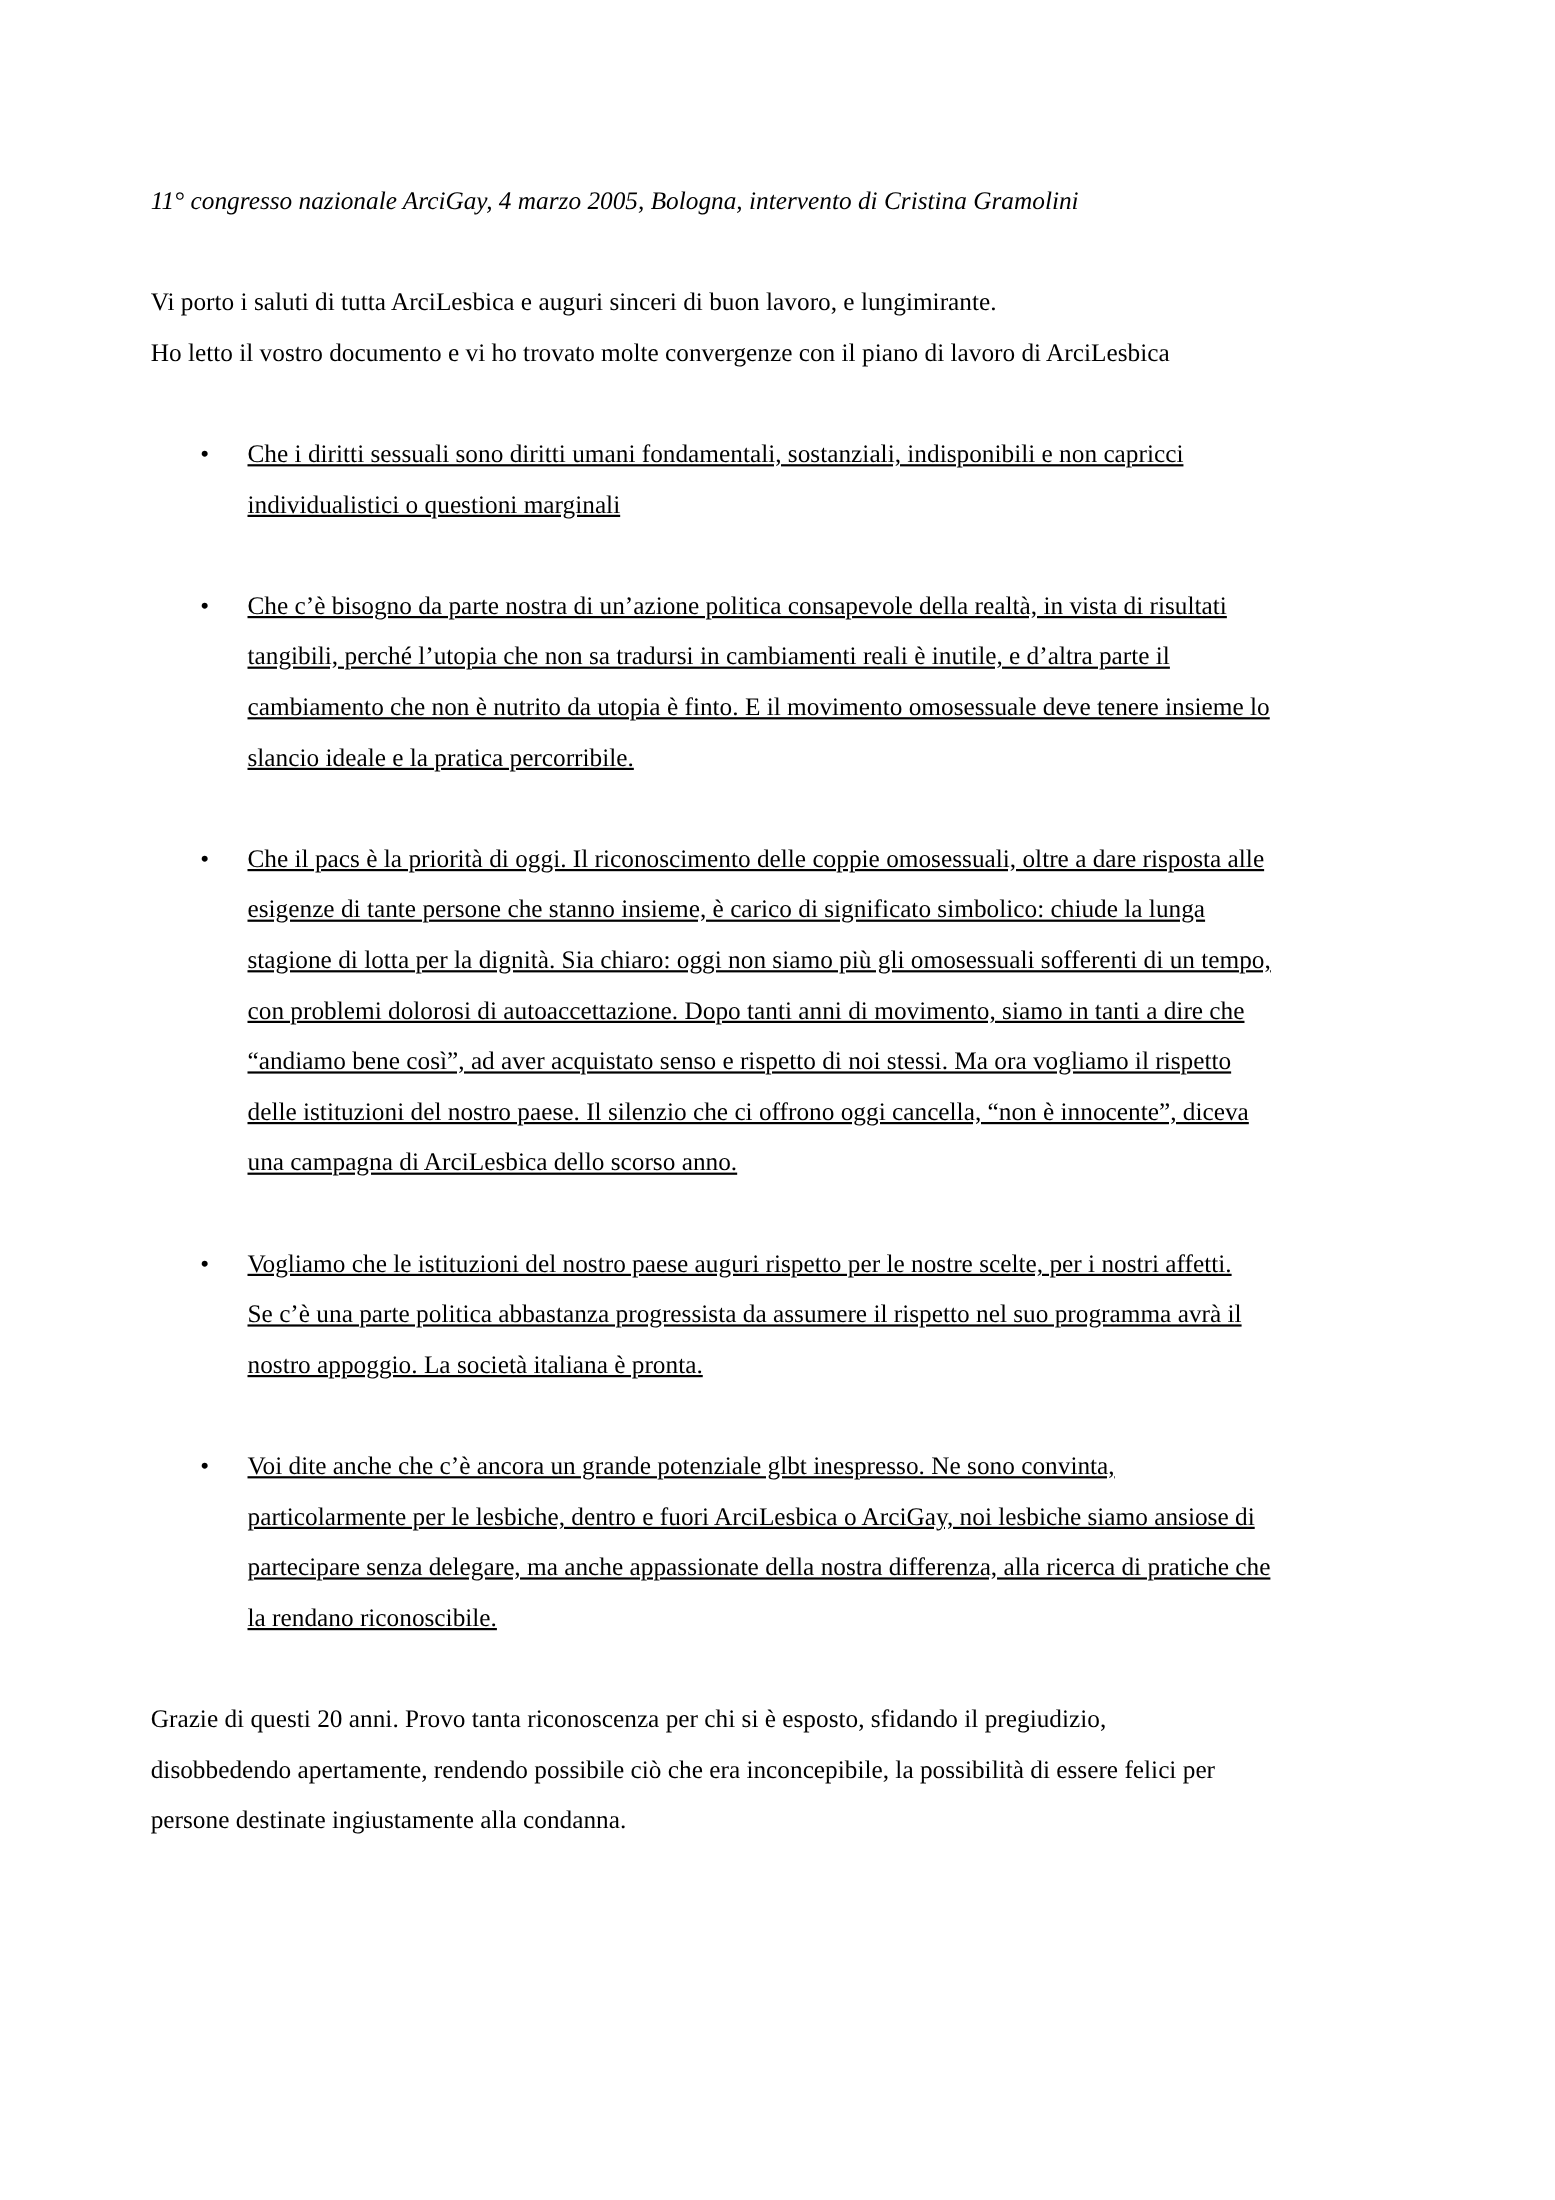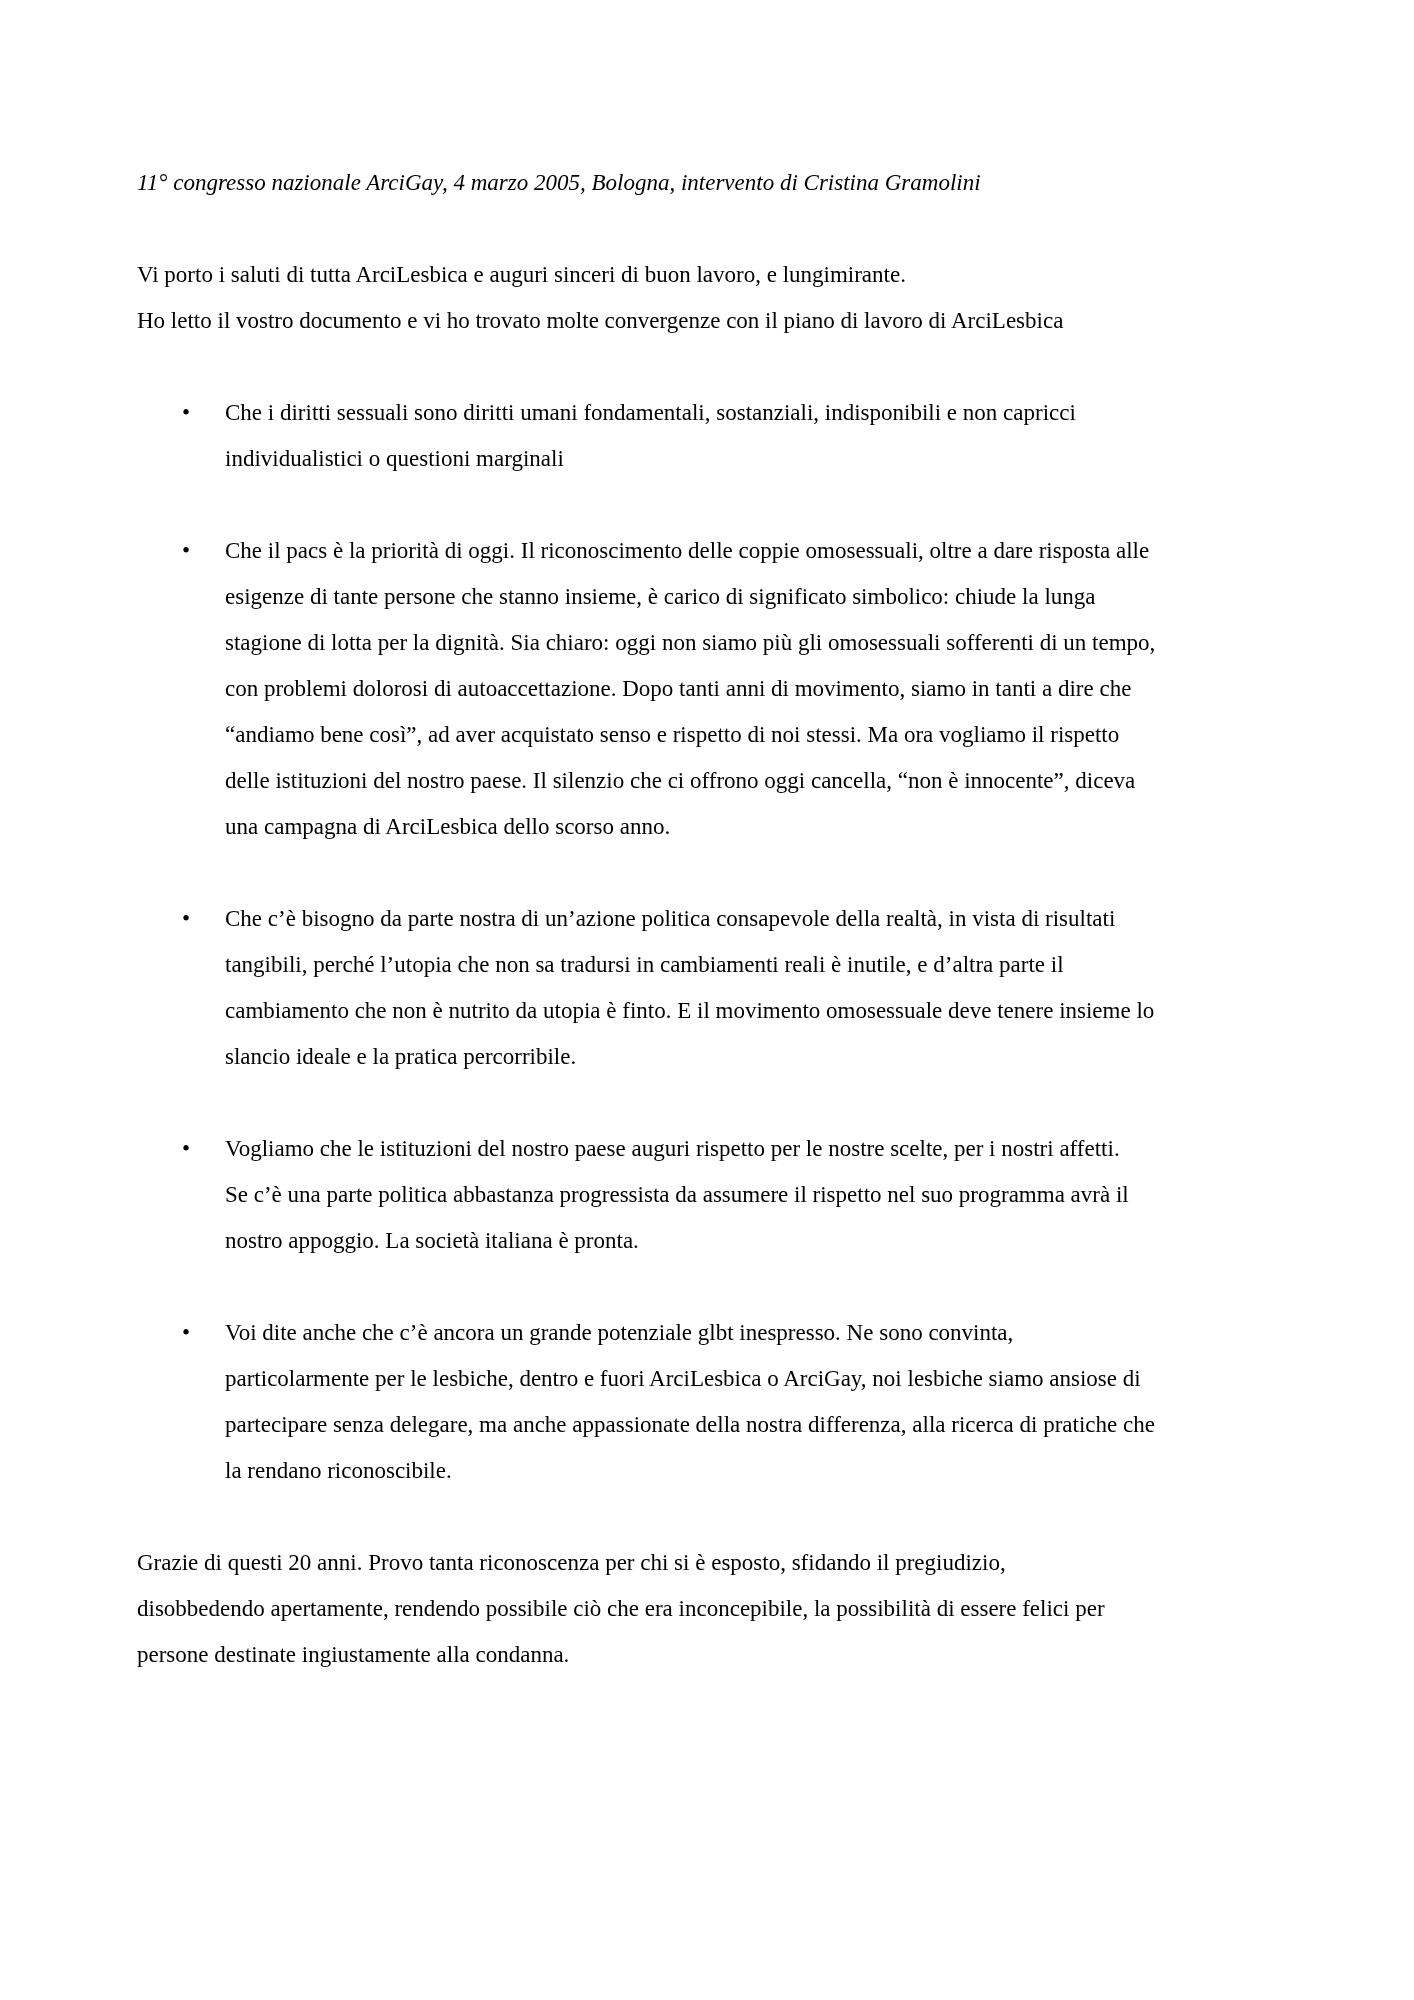--- a/index.html
+++ b/index.html
@@ -36,20 +36,21 @@
   ul.bullets {
     list-style: none;
     margin: 0;
     padding: 0;
   }
   ul.bullets li {
     position: relative;
     padding-left: 88px;
     margin: 0 0 46px 0;
     white-space: pre-line;
+    text-decoration: underline;
   }
   ul.bullets li::before {
     content: "\2022";
     position: absolute;
     left: 45px;
     top: 0;
   }
   .closing {
     margin-bottom: 0;
   }
@@ -59,31 +60,31 @@
 
 <div class="page">
   <div class="doc-title">11° congresso nazionale ArciGay, 4 marzo 2005, Bologna, intervento di Cristina Gramolini</div>
 
   <div class="para intro">Vi porto i saluti di tutta ArciLesbica e auguri sinceri di buon lavoro, e lungimirante.
 Ho letto il vostro documento e vi ho trovato molte convergenze con il piano di lavoro di ArciLesbica</div>
 
   <ul class="bullets">
     <li>Che i diritti sessuali sono diritti umani fondamentali, sostanziali, indisponibili e non capricci
 individualistici o questioni marginali</li>
+    <li>Che c’è bisogno da parte nostra di un’azione politica consapevole della realtà, in vista di risultati
+tangibili, perché l’utopia che non sa tradursi in cambiamenti reali è inutile, e d’altra parte il
+cambiamento che non è nutrito da utopia è finto. E il movimento omosessuale deve tenere insieme lo
+slancio ideale e la pratica percorribile.</li>
     <li>Che il pacs è la priorità di oggi. Il riconoscimento delle coppie omosessuali, oltre a dare risposta alle
 esigenze di tante persone che stanno insieme, è carico di significato simbolico: chiude la lunga
 stagione di lotta per la dignità. Sia chiaro: oggi non siamo più gli omosessuali sofferenti di un tempo,
 con problemi dolorosi di autoaccettazione. Dopo tanti anni di movimento, siamo in tanti a dire che
 “andiamo bene così”, ad aver acquistato senso e rispetto di noi stessi. Ma ora vogliamo il rispetto
 delle istituzioni del nostro paese. Il silenzio che ci offrono oggi cancella, “non è innocente”, diceva
 una campagna di ArciLesbica dello scorso anno.</li>
-    <li>Che c’è bisogno da parte nostra di un’azione politica consapevole della realtà, in vista di risultati
-tangibili, perché l’utopia che non sa tradursi in cambiamenti reali è inutile, e d’altra parte il
-cambiamento che non è nutrito da utopia è finto. E il movimento omosessuale deve tenere insieme lo
-slancio ideale e la pratica percorribile.</li>
     <li>Vogliamo che le istituzioni del nostro paese auguri rispetto per le nostre scelte, per i nostri affetti.
 Se c’è una parte politica abbastanza progressista da assumere il rispetto nel suo programma avrà il
 nostro appoggio. La società italiana è pronta.</li>
     <li>Voi dite anche che c’è ancora un grande potenziale glbt inespresso. Ne sono convinta,
 particolarmente per le lesbiche, dentro e fuori ArciLesbica o ArciGay, noi lesbiche siamo ansiose di
 partecipare senza delegare, ma anche appassionate della nostra differenza, alla ricerca di pratiche che
 la rendano riconoscibile.</li>
   </ul>
 
   <div class="para closing">Grazie di questi 20 anni. Provo tanta riconoscenza per chi si è esposto, sfidando il pregiudizio,

